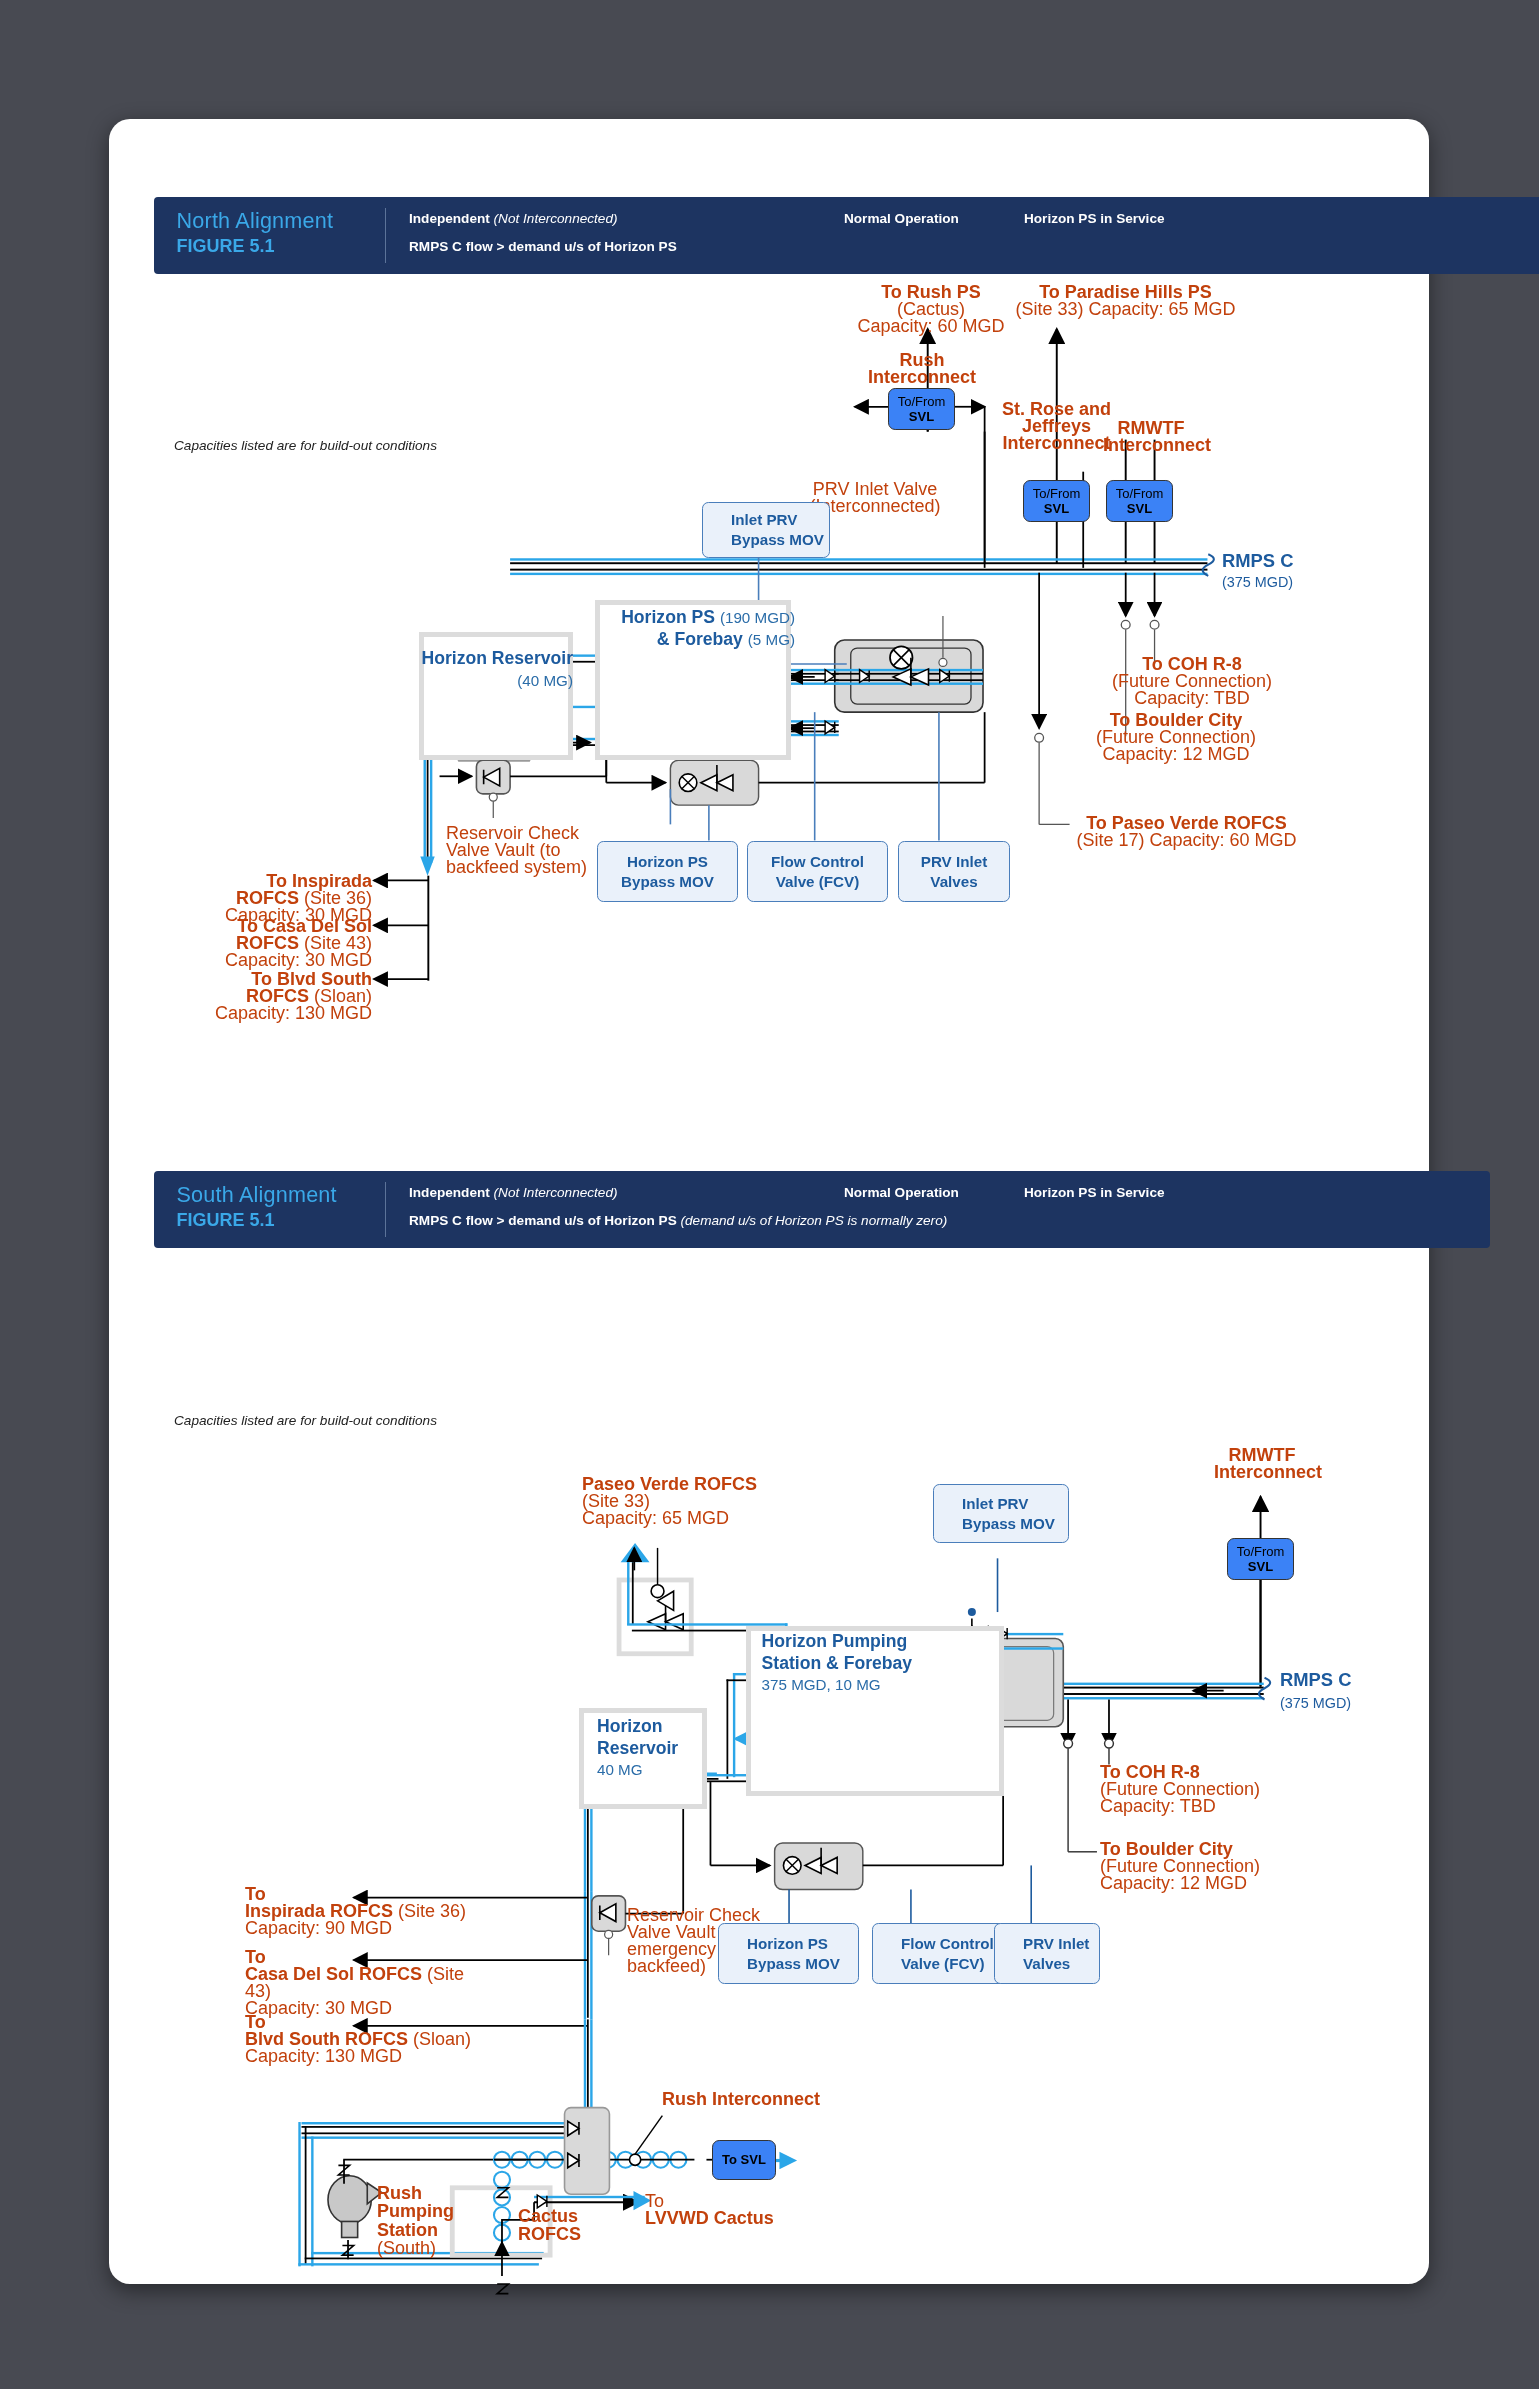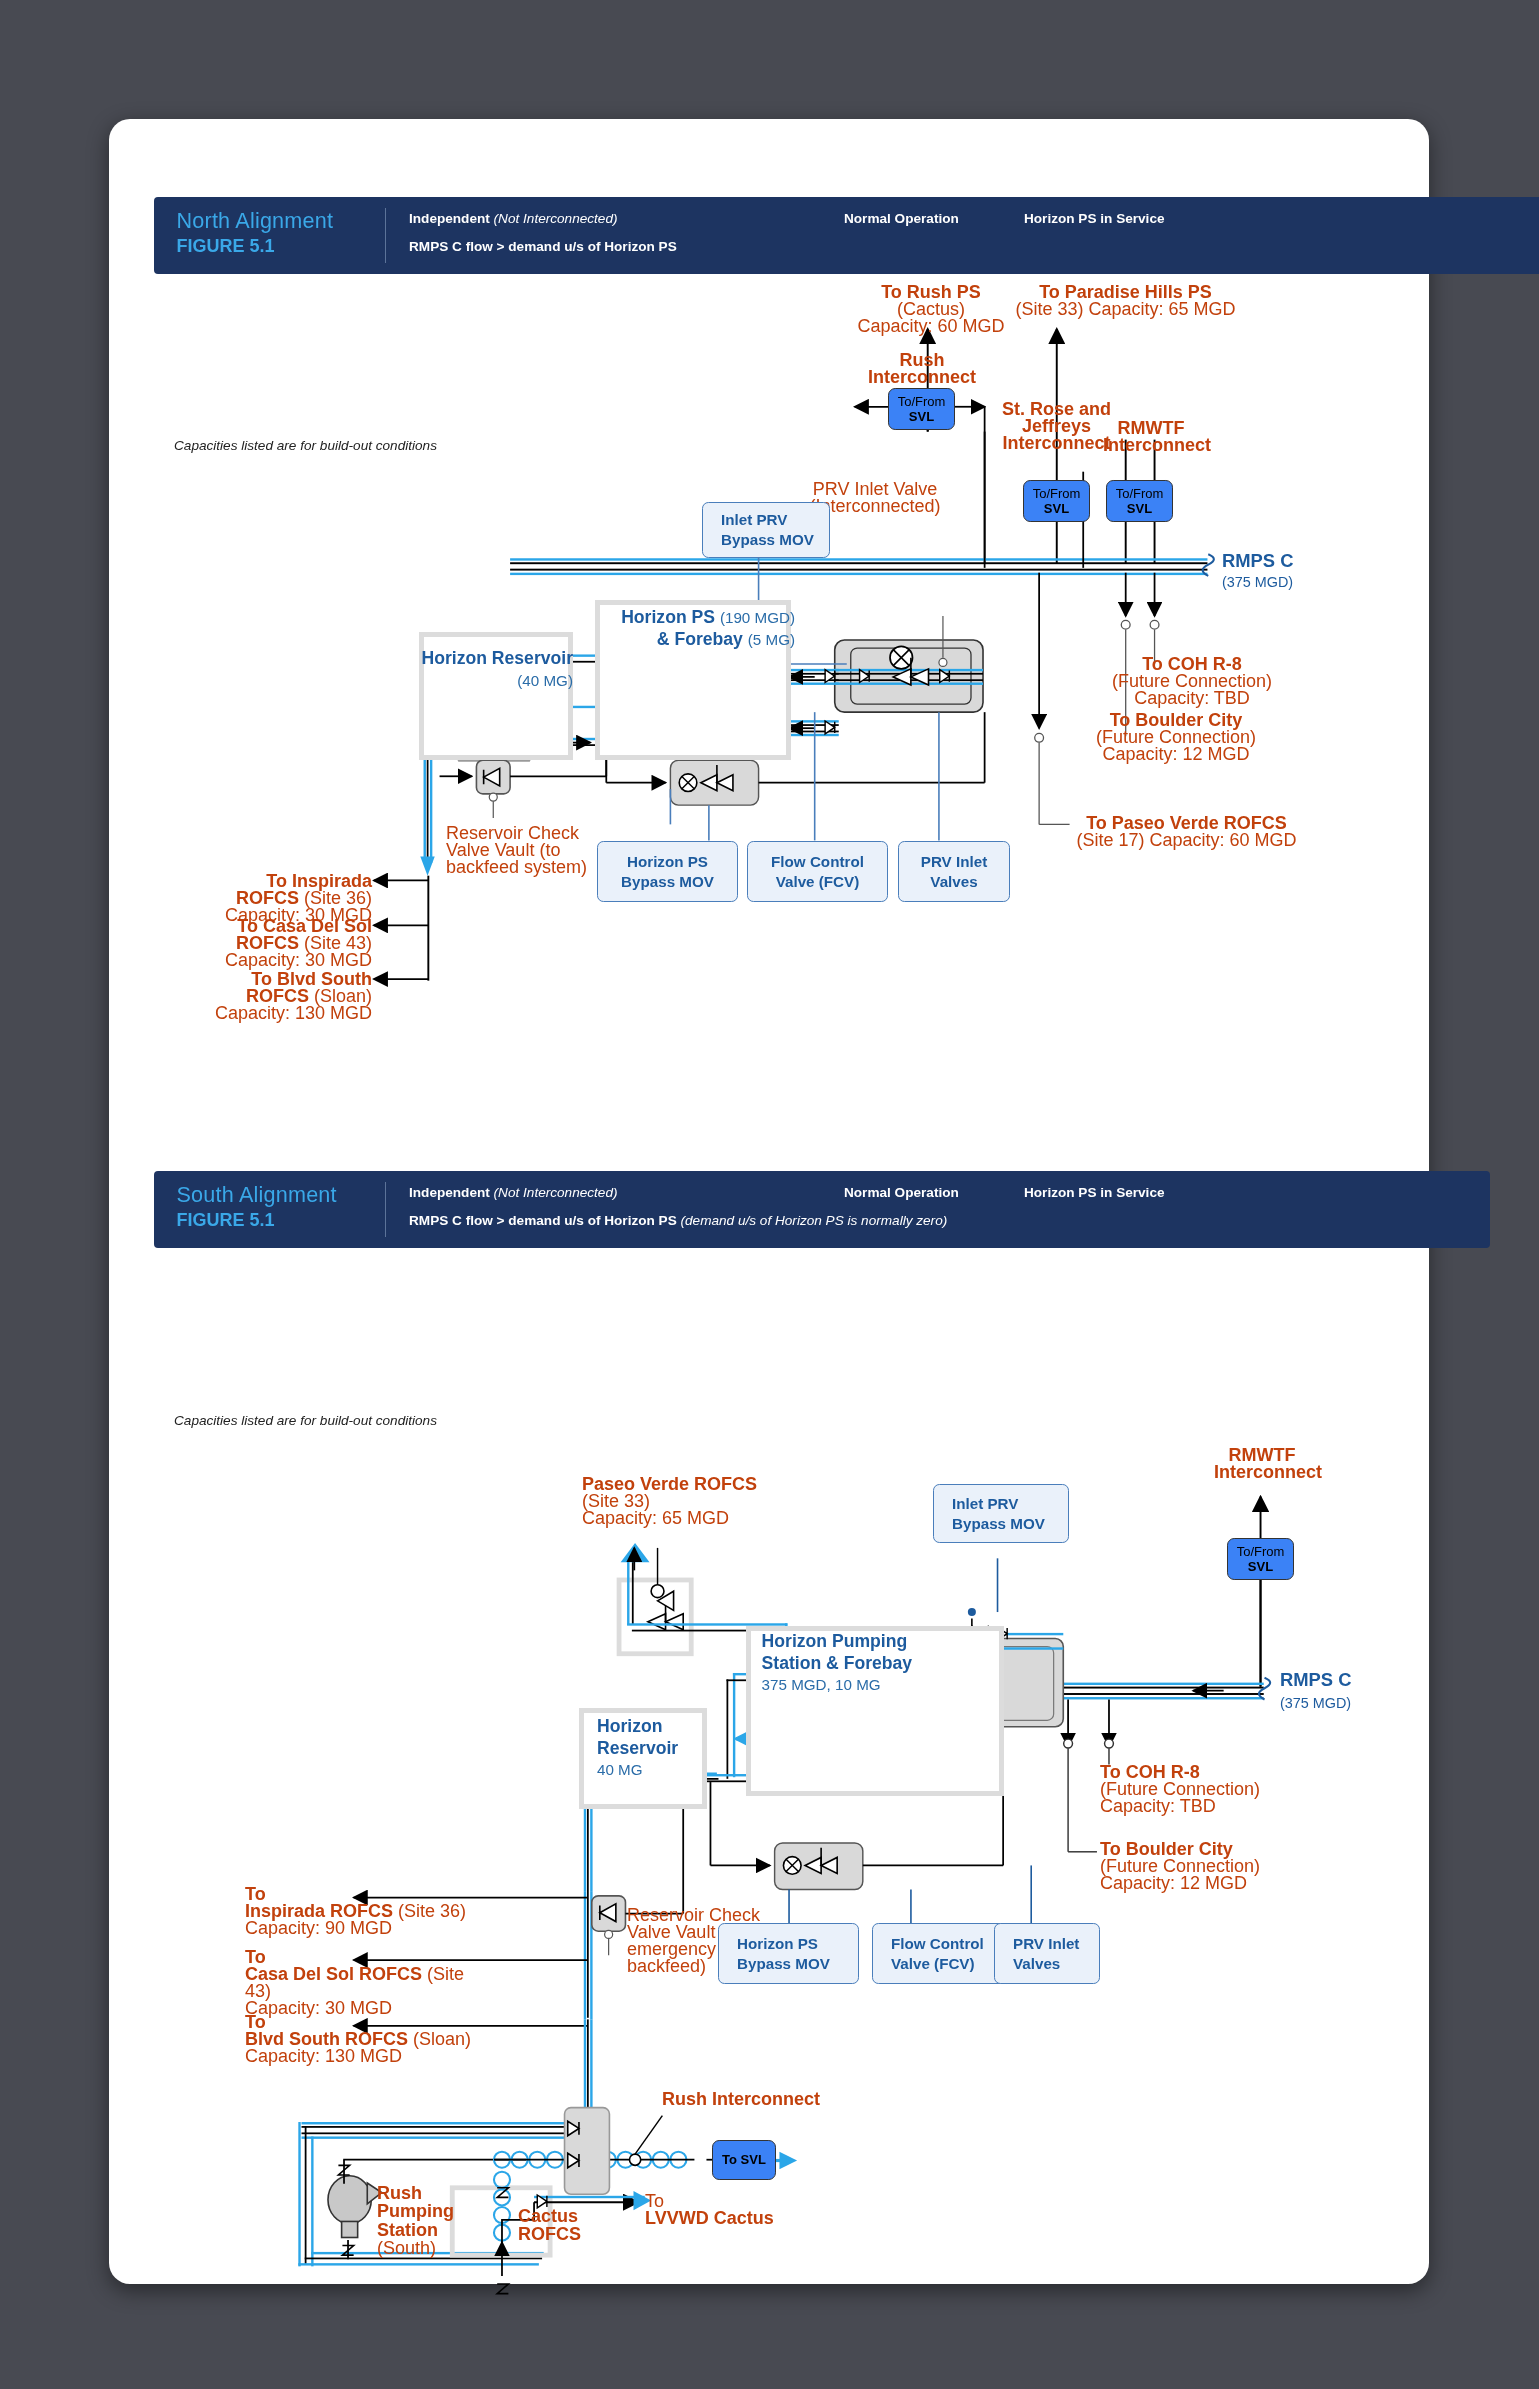--- a/index.html
+++ b/index.html
@@ -61,21 +61,21 @@
   .callout {
     position:absolute;
     background:#eaf1fa;
     border:1.3px solid #4a7ebb;
     border-radius:6.4px;
     color:#1d5b9e;
     font-weight:700;
     font-size:15.2px;
     line-height:20px;
     display:flex; align-items:center;
-    padding-left:18px;
+    padding-left:28px;
   }
   .callout.ctr { justify-content:center; padding-left:0; text-align:center; }
 
   
   .frame {
     position:absolute;
     border:5.6px solid #dcdcdc;
     background:#fff;
   }
   .ftitle {

